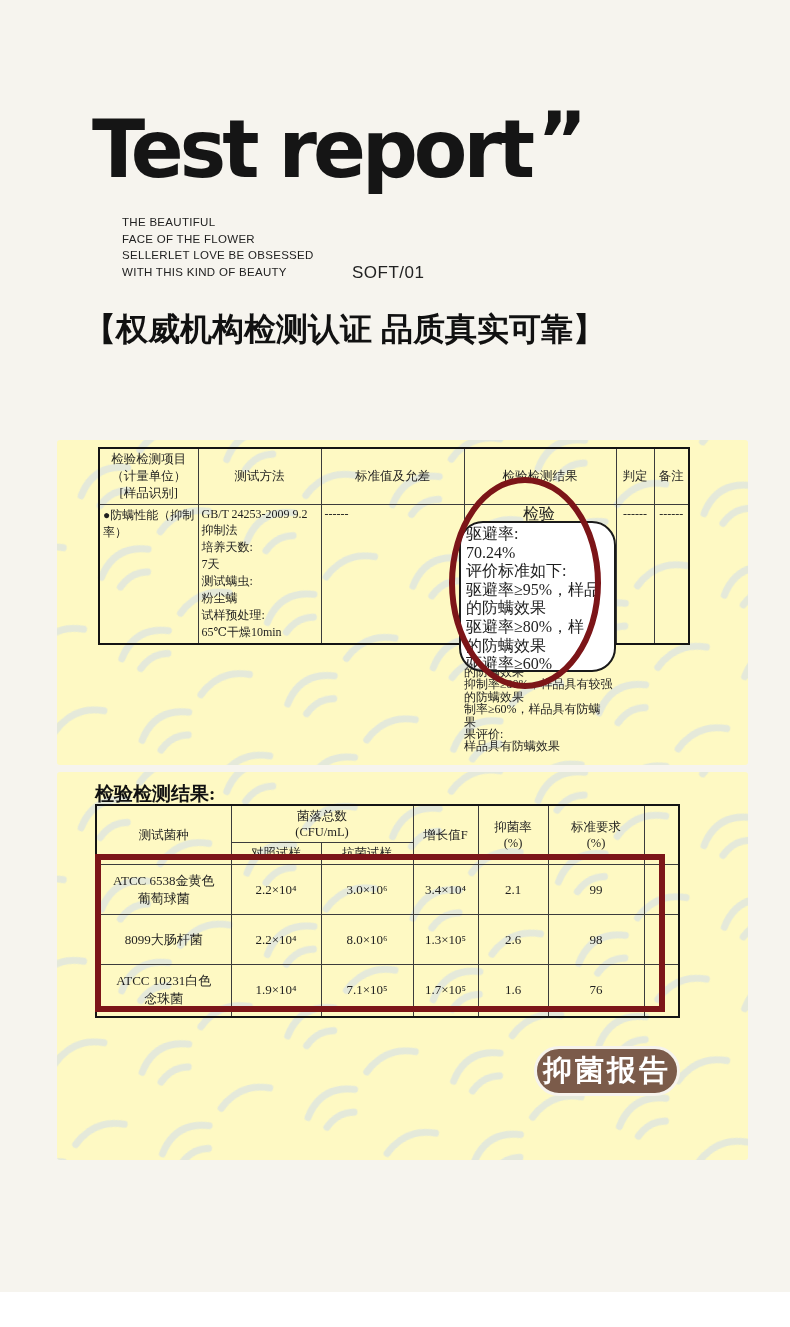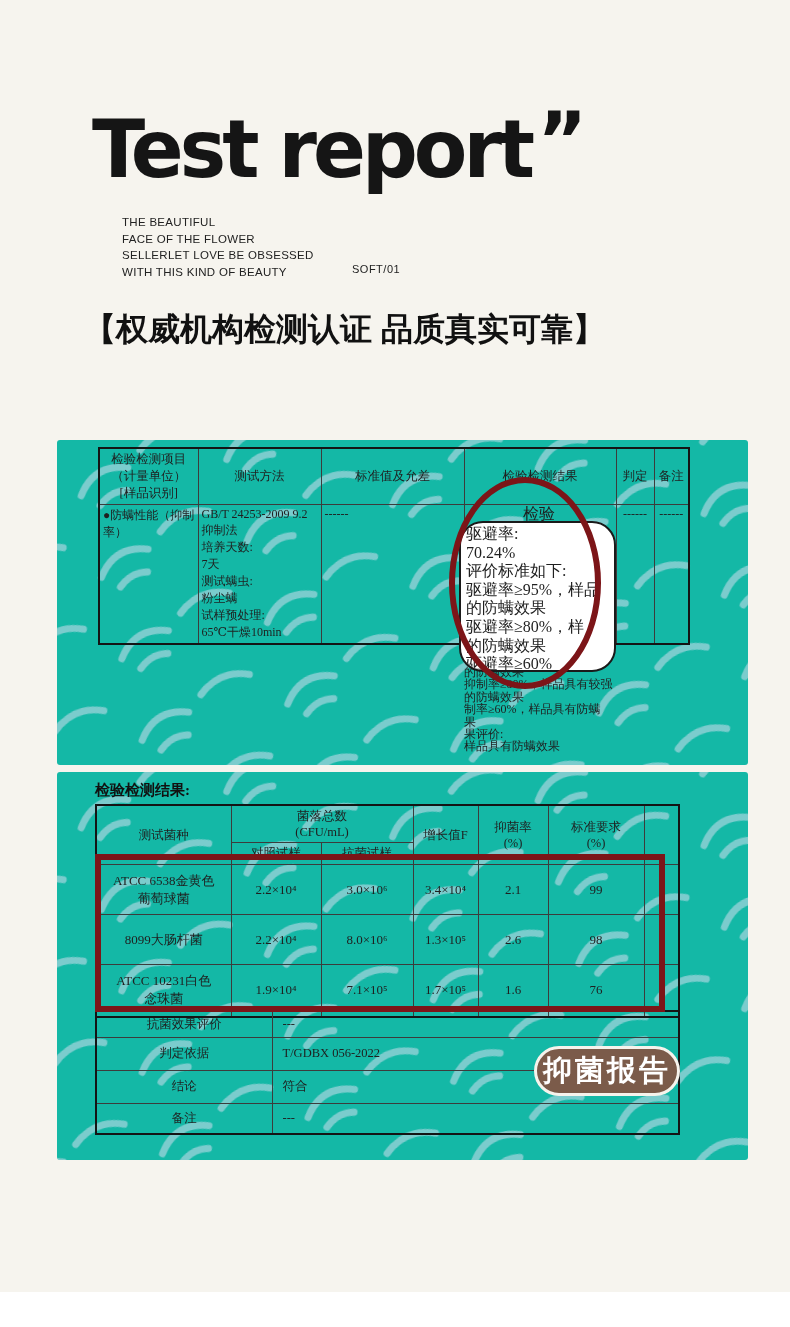--- a/index.html
+++ b/index.html
@@ -12,25 +12,25 @@
   }
   .bg-cream { position:absolute; left:0; top:0; width:790px; height:1292px; background:#f6f4ee; }
 
   
   .title { position:absolute; left:92px; top:110px; font-family:"DejaVu Sans","Liberation Sans",sans-serif;
            font-weight:900; font-size:78px; line-height:1; letter-spacing:-4px; color:#151515;
            transform:scaleY(1.02); white-space:nowrap; }
   .title .quote { font-size:76px; letter-spacing:0; vertical-align:top; position:relative; top:-6px; margin-left:6px; }
   .tagline { position:absolute; left:122px; top:214px; font-size:11.5px; line-height:16.6px;
              letter-spacing:0.3px; color:#222; white-space:pre-line; font-weight:500; }
-  .soft-code { position:absolute; left:352px; top:263px; font-size:11px; letter-spacing:0.5px; color:#222; font-weight:500; }
+  .soft-code { position:absolute; left:352px; top:263px; font-size:17px; letter-spacing:0.5px; color:#222; font-weight:500; }
   .heading-cn { position:absolute; left:84px; top:308px; font-size:32px; font-weight:900; color:#111; letter-spacing:0px; }
 
   
-  .panel { position:absolute; background:#14b8a6; border-radius:3px; overflow:hidden; }
+  .panel { position:absolute; background:#fef9c3; border-radius:3px; overflow:hidden; }
   .panel-wm { position:absolute; left:0; top:0; width:100%; height:100%; opacity:.55; }
   #panel-mite { left:57px; top:440px; width:691px; height:325px; }
   #panel-bact { left:57px; top:772px; width:691px; height:388px; }
 
   table { border-collapse:collapse; table-layout:fixed; position:absolute; }
   td,th { border:1px solid #3c3c3c; font-family:"Liberation Serif","DejaVu Serif",serif;
           font-size:12px; color:#1f1f1f; vertical-align:top; padding:2px 3px; font-weight:normal; }
   .outer { border:2px solid #141414; }
   .pre { white-space:pre-line; }
   .ctr { text-align:center; }
@@ -59,21 +59,21 @@
 
   .badge { position:absolute; width:146px; height:50px; background:#7b5b4a; border:3px solid #f6f3ec;
            border-radius:27px; color:#ffffff; font-size:29px; font-weight:900; letter-spacing:3px;
            display:flex; align-items:center; justify-content:center;
            font-family:"Liberation Sans","DejaVu Sans",sans-serif; z-index:6; }
   #badge-mite { left:281px; top:255px; }
   #badge-bact { left:477px; top:274px; }
 
   
   #bact-title { position:absolute; left:38px; top:9px; font-family:"Liberation Serif","DejaVu Serif",serif;
-                font-weight:bold; font-size:15px; color:#111; }
+                font-weight:bold; font-size:19px; color:#111; }
   #bact-table { left:38px; top:32px; width:583px; }
   #bact-table td { text-align:center; vertical-align:middle; }
   #bact-table .ha td { height:34px; font-size:12.5px; }
   #bact-table .hb td { height:22px; font-size:12.5px; }
   #bact-table .dr td { height:50px; font-size:13px; }
   #bact-table .dr3 td { height:52px; font-size:13px; }
   #bact-footer { left:38px; top:238px; width:583px; }
   #bact-footer td { vertical-align:middle; font-size:12.5px; }
   #bact-footer .lbl { text-align:center; }
   #bact-footer .val { text-align:left; padding-left:10px; }
@@ -240,40 +240,16 @@
       <td>1.9×10⁴</td>
       <td>7.1×10⁵</td>
       <td>1.7×10⁵</td>
       <td>1.6</td>
       <td>76</td>
       <td></td>
     </tr>
   </tbody>
     </table>
 
-  <table id="bact-footer" class="outer z1">
-    <colgroup>
-        <col style="width:176px">
-        <col style="width:407px">
-      </colgroup>
-    <tbody>
-        <tr class="fr0">
-      <td class="lbl">抗菌效果评价</td>
-      <td class="val">---</td>
-    </tr>
-    <tr class="fr1">
-      <td class="lbl">判定依据</td>
-      <td class="val">T/GDBX 056-2022</td>
-    </tr>
-    <tr class="fr2">
-      <td class="lbl">结论</td>
-      <td class="val">符合</td>
-    </tr>
-    <tr class="fr3">
-      <td class="lbl">备注</td>
-      <td class="val">---</td>
-    </tr>
-  </tbody>
-    </table>
 
   <div id="red-rect"></div>
   <div class="badge" id="badge-bact">抑菌报告</div>
 </div>
 
 </body></html>

